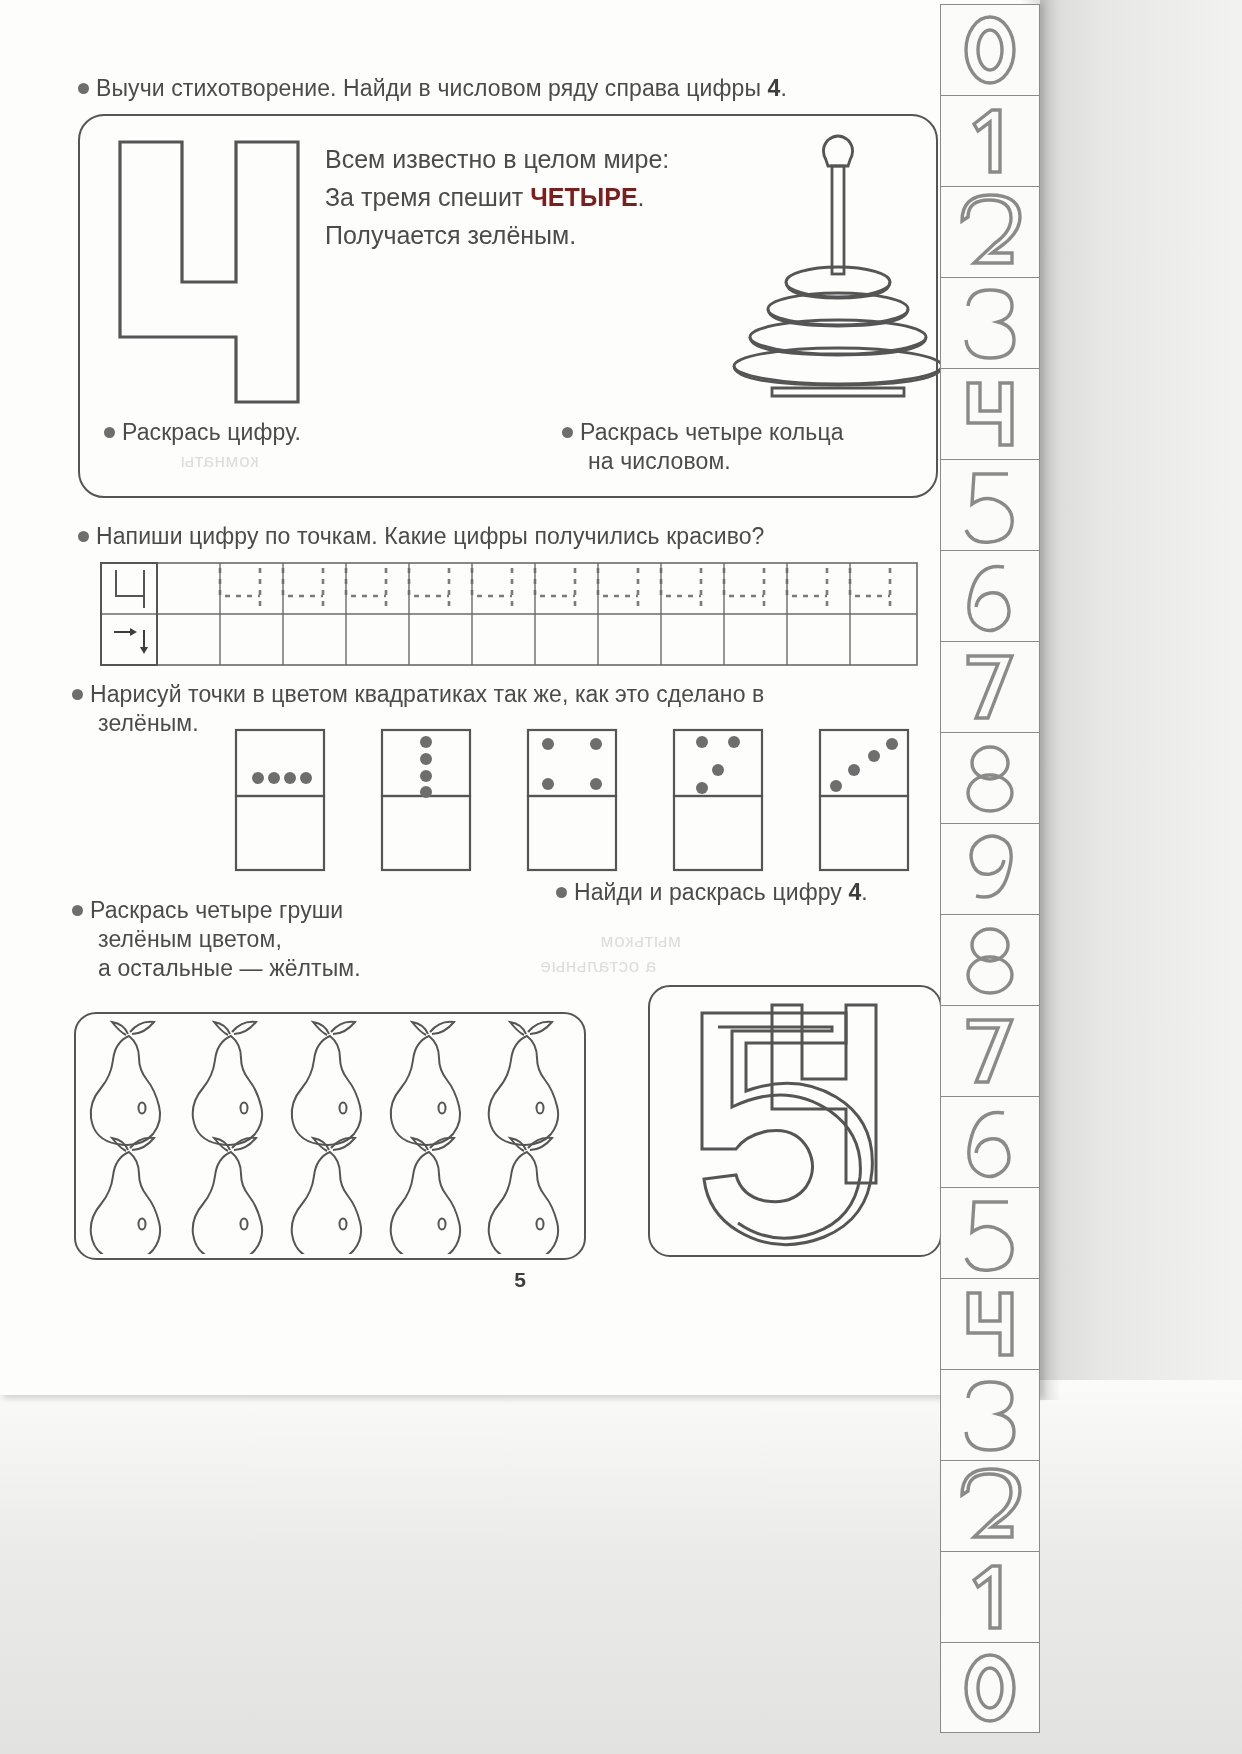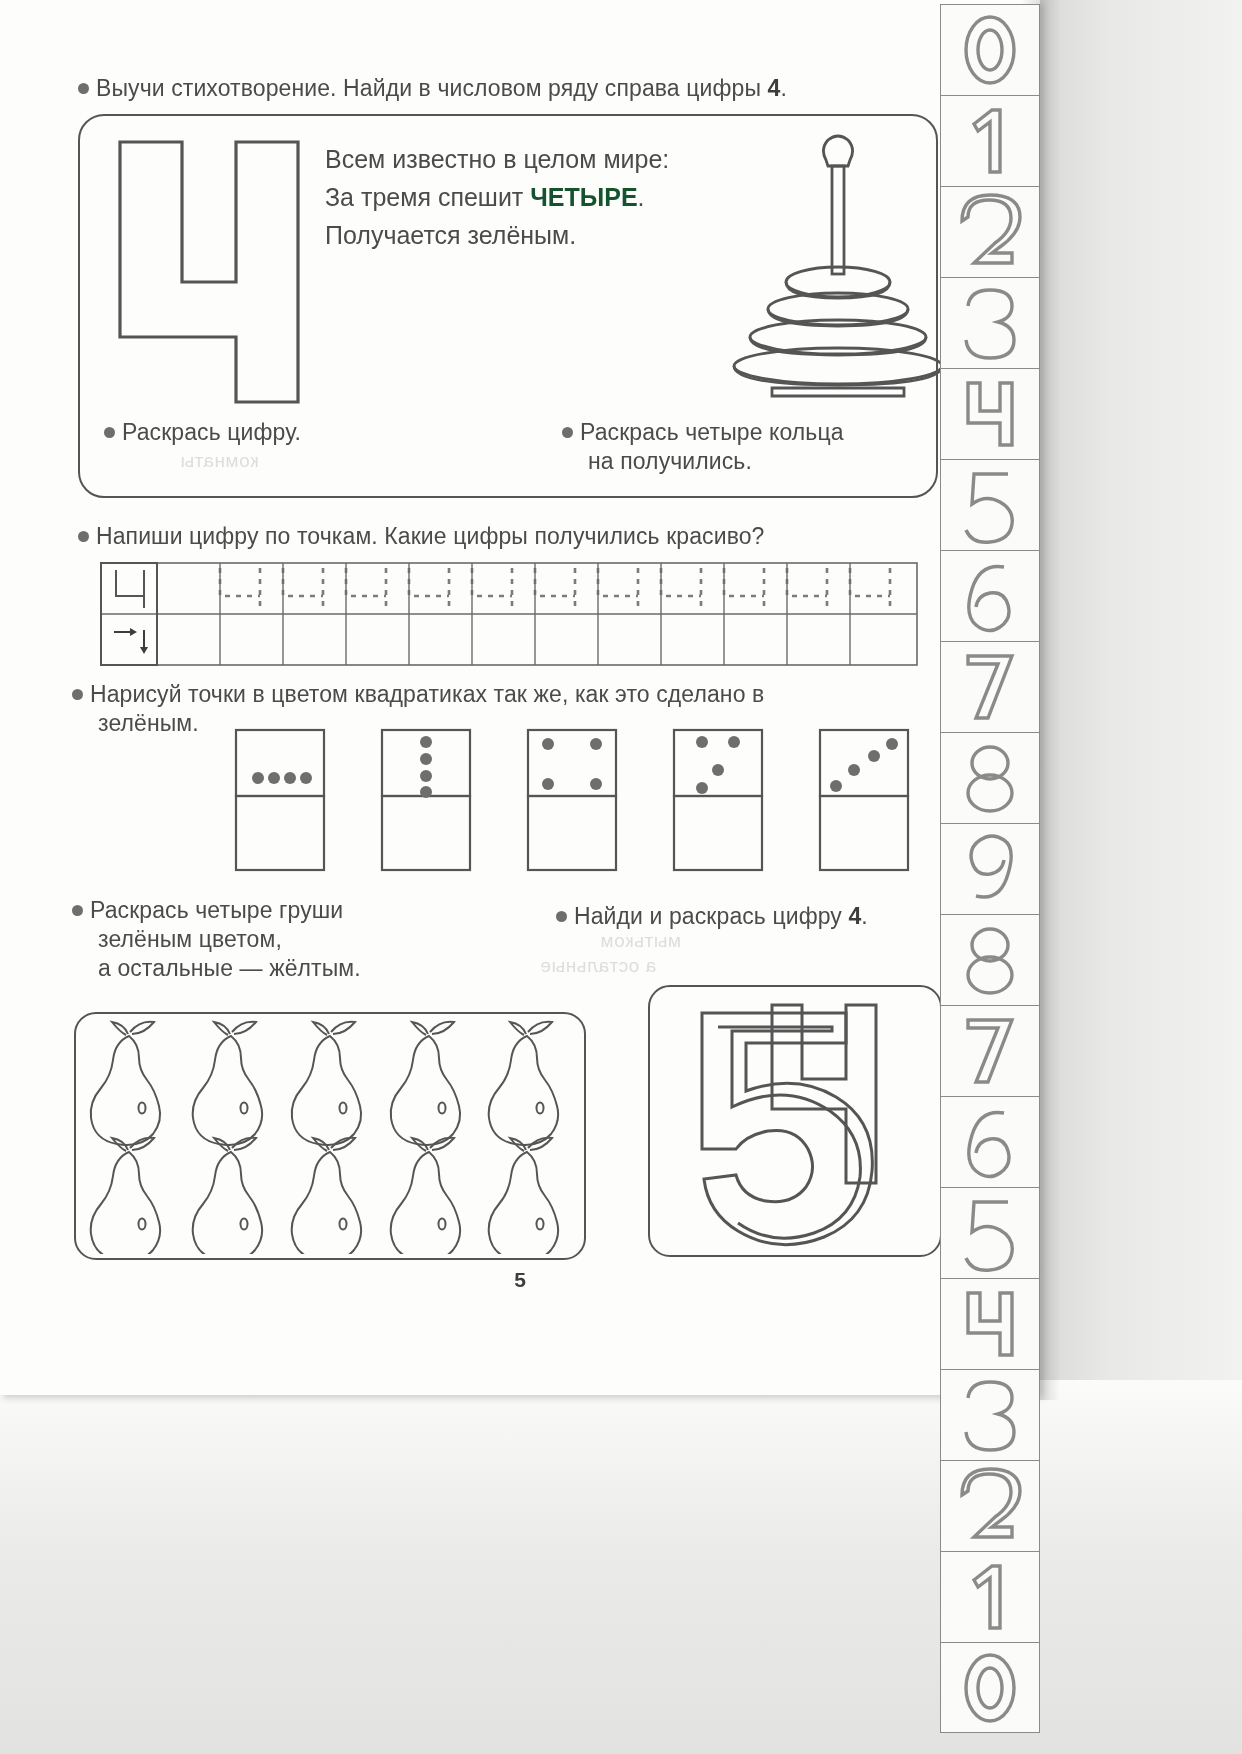--- a/index.html
+++ b/index.html
@@ -54,37 +54,37 @@
     border-radius:26px;
     background:transparent;
     text-decoration:underline;
   }
   #big-four-svg{position:absolute;left:30px;top:16px;}
   #poem-lines{
     position:absolute;left:245px;top:24px;
     color:#4b4b4b;font-size:25px;line-height:38px;
   }
   #poem-lines .l{white-space:nowrap;}
-  #poem-lines b{font-weight:bold;color:#14532d;}
+  #poem-lines b{font-weight:bold;color:#7f1d1d;}
   #pyramid-svg{position:absolute;left:630px;top:16px;}
 
   #task-color-digit{left:104px;top:418px;width:300px;}
   #task-color-rings{left:562px;top:418px;width:380px;}
 
   
   #task-write{left:78px;top:522px;width:860px;}
   #write-grid{position:absolute;left:100px;top:562px;}
 
   
   #task-dots{left:72px;top:680px;width:850px;}
   #domino-row{position:absolute;left:232px;top:726px;}
 
   
   #task-pears{left:72px;top:896px;width:460px;}
-  #task-find-four{left:556px;top:902px;width:380px;}
+  #task-find-four{left:556px;top:878px;width:380px;}
   #pears-panel{
     position:absolute;left:74px;top:1012px;width:508px;height:244px;
     border:2.5px solid #555;border-radius:22px;
   }
   #find-four-panel{
     position:absolute;left:648px;top:985px;width:290px;height:268px;
     border:2.5px solid #555;border-radius:22px;
   }
   #page-number{
     position:absolute;left:0;top:1268px;width:1040px;
@@ -163,21 +163,21 @@
       </g>
     </svg>
   </div>
 
   <div class="task" id="task-color-digit">
     <span class="bullet"></span><span>Раскрась цифру.</span>
   </div>
 
   <div class="task" id="task-color-rings">
     <span class="bullet"></span><span>Раскрась четыре кольца</span>
-    <span class="ind">на получились.</span>
+    <span class="ind">на числовом.</span>
   </div>
 
   <div class="task" id="task-write">
     <span class="bullet"></span><span>Напиши цифру по точкам. Какие цифры получились красиво?</span>
   </div>
 
   <svg id="write-grid" width="818" height="104" viewBox="0 0 818 104">
 
     <rect x="1" y="1" width="816" height="102" fill="none" stroke="#6a6a68" stroke-width="1.6"></rect>
 

